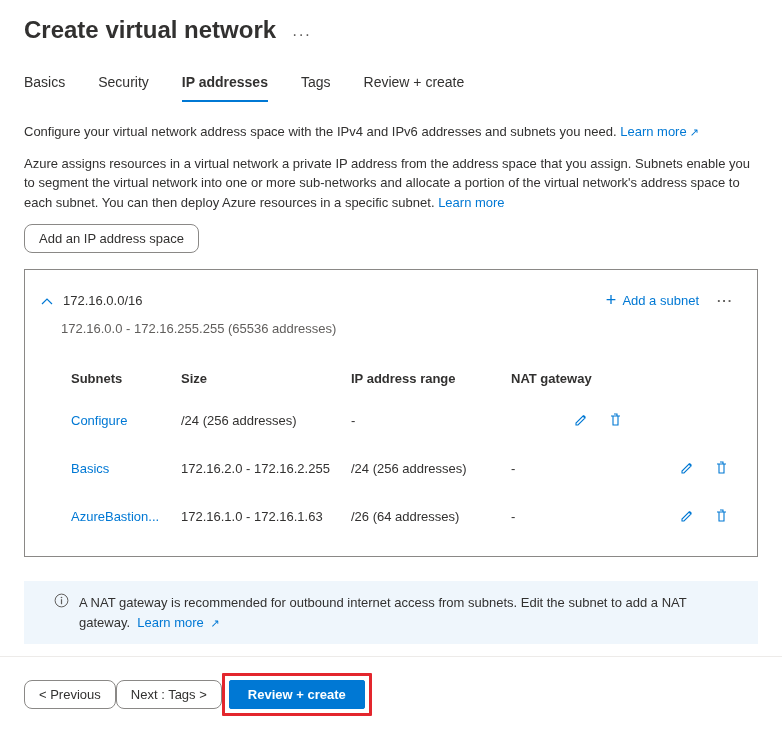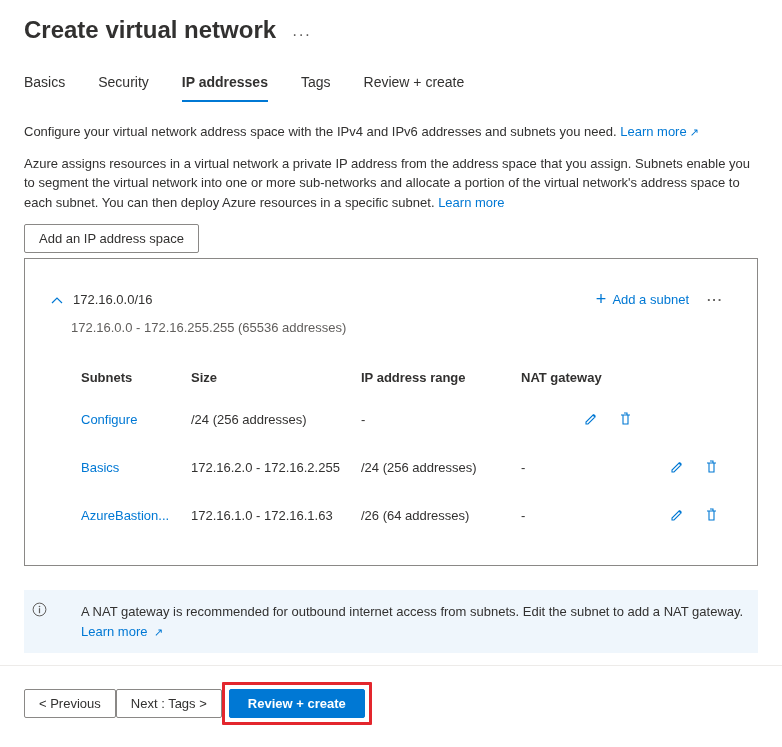--- a/index.html
+++ b/index.html
@@ -65,37 +65,37 @@
       display: inline-block;
     }
     .btn-secondary {
       display: inline-block;
       border: 1px solid #8a8886;
       background: #fff;
       padding: 6px 14px;
       font-size: 13px;
       color: #323130;
       cursor: pointer;
-      border-radius: 2px;
+      border-radius: 8px;
     }
     .btn-primary {
       display: inline-block;
       border: 1px solid #0078d4;
       background: #0078d4;
       color: #fff;
       padding: 6px 18px;
       font-size: 13px;
       font-weight: 600;
       cursor: pointer;
       border-radius: 2px;
     }
     .space-box {
       border: 1px solid #8a8886;
-      margin-top: 5px;
-      padding: 14px;
+      margin-top: 16px;
+      padding: 4px;
     }
     .space-header {
       display: flex;
       align-items: center;
       padding: 16px 16px 6px 12px;
     }
     .chev {
       color: #0078d4;
       font-size: 14px;
       margin-right: 10px;
@@ -166,27 +166,26 @@
       width: 20px;
       height: 20px;
       align-items: center;
       justify-content: center;
       cursor: pointer;
       margin-left: 10px;
       color: #0078d4;
     }
     .info-box {
       background: #eff6fc;
-      padding: 12px 8px;
+      padding: 12px 30px;
       margin-top: 24px;
       display: flex;
       align-items: flex-start;
       font-size: 13px;
       line-height: 1.5;
-      gap: 24px;
     }
     .info-icon {
       margin-right: 10px;
       flex-shrink: 0;
       color: #605e5c;
     }
     .footer {
       border-top: 1px solid #edebe9;
       padding: 16px 24px 20px 24px;
       display: flex;

